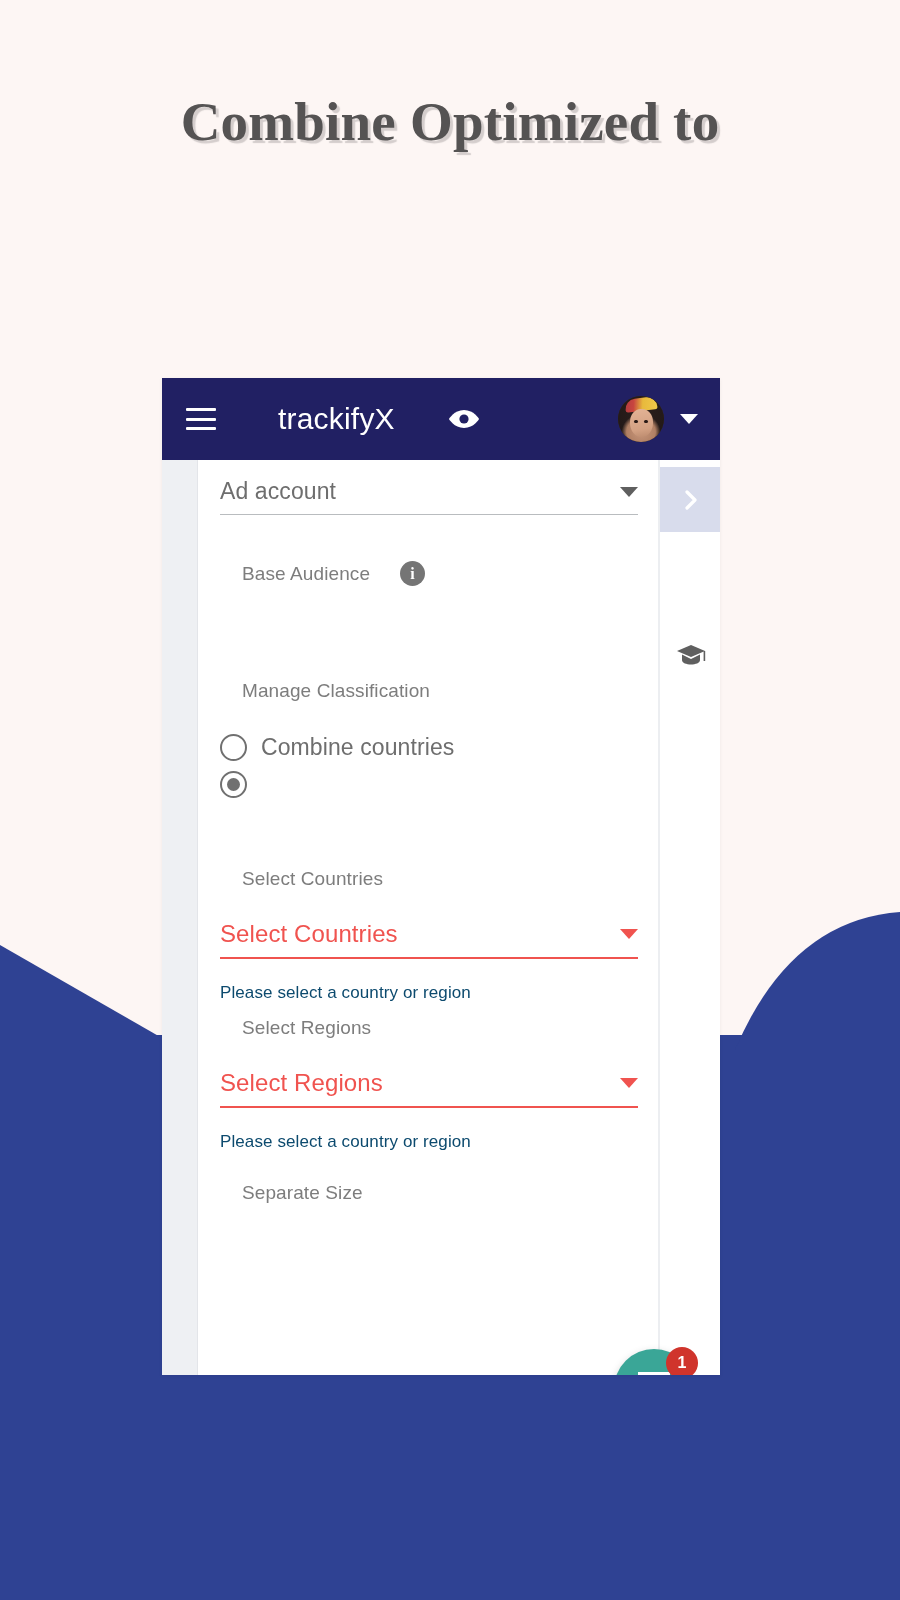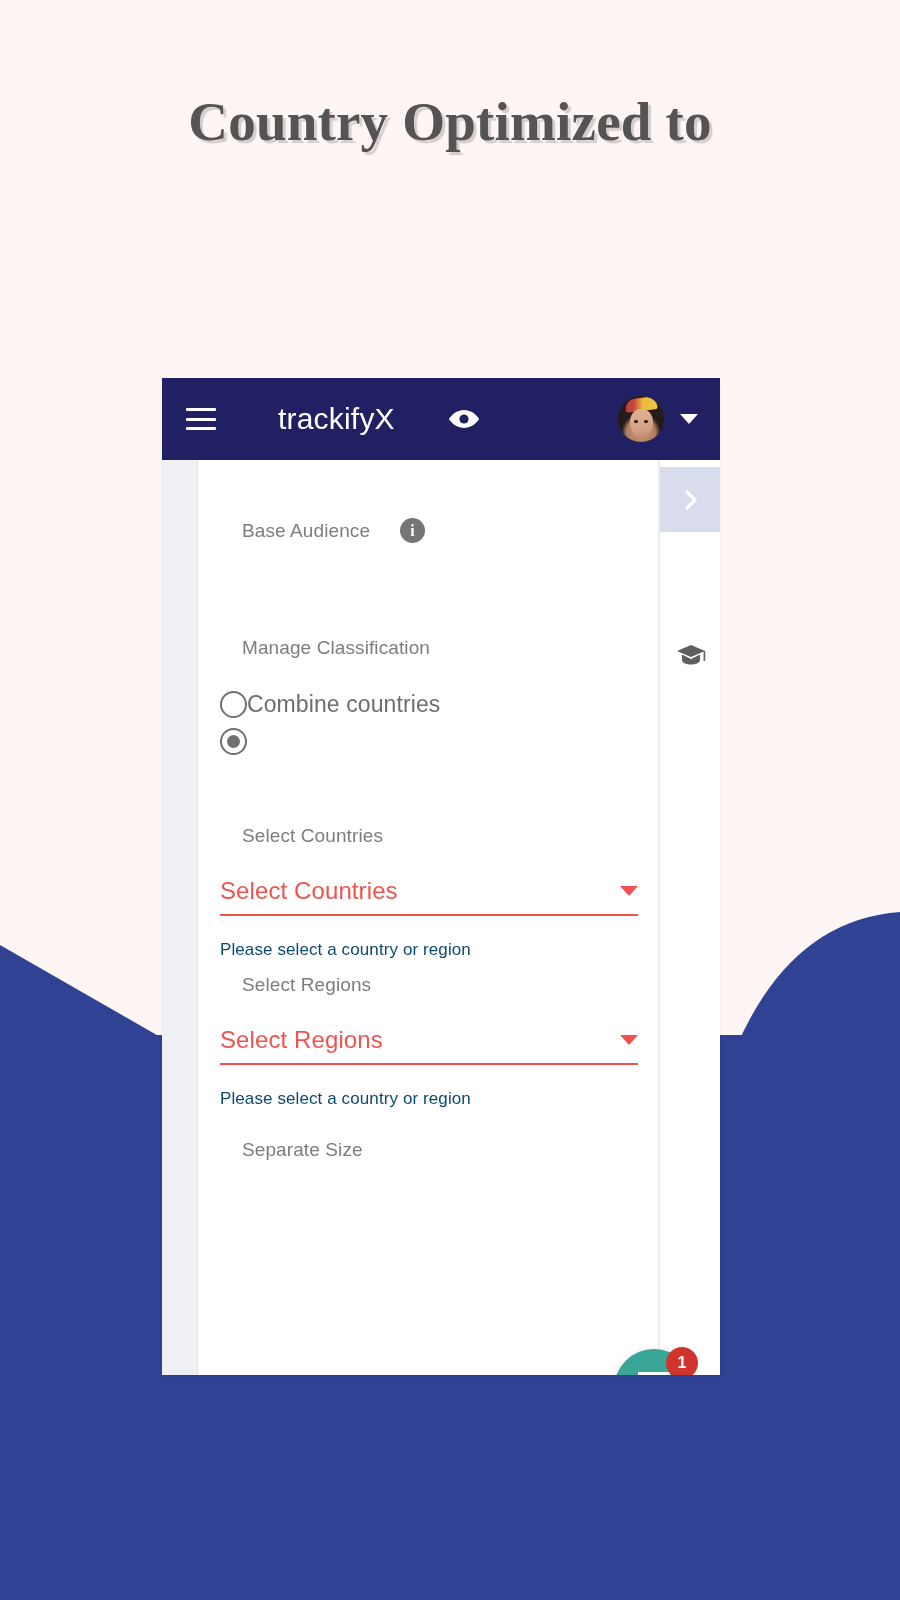--- a/index.html
+++ b/index.html
@@ -267,20 +267,21 @@
     font-family: "Liberation Serif", serif;
     line-height: 1;
     cursor: pointer;
     flex: none;
   }
 
   
   .radio-row {
     display: flex;
     align-items: center;
+    gap: 14px;
     padding: 2px 0;
     cursor: pointer;
   }
   .radio {
     width: 27px; height: 27px;
     border-radius: 50%;
     border: 2px solid #707070;
     position: relative;
     flex: none;
     box-sizing: border-box;
@@ -337,21 +338,21 @@
   <rect x="0" y="0" width="900" height="1600" fill="#fdf6f4"></rect>
 
   <rect x="0" y="1035" width="900" height="565" fill="#2f4293"></rect>
 
   <polygon points="0,945 162,1038 162,1100 0,1100" fill="#2f4293"></polygon>
 
   <path d="M 735,1050 Q 790,920 900,912 L 900,1060 L 735,1060 Z" fill="#2f4293"></path>
 </svg>
 
 <div class="hero">
-  <div class="hero-line">Country Optimized to</div>
+  <div class="hero-line">Combine Optimized to</div>
 </div>
 
 <div class="device">
 
   <div class="appbar">
     <div class="hamburger">
       <span></span>
         <span></span>
         <span></span>
     </div>
@@ -388,20 +389,24 @@
           <path d="M6 12.5 L6 18 C6 21 10.5 22.5 15 22.5 C19.5 22.5 24 21 24 18 L24 12.5 L15 17 Z" fill="#5f5f5f"></path>
           <rect x="27.6" y="9" width="1.6" height="10" fill="#5f5f5f"></rect>
         </svg>
       </div>
     </div>
 
     <div class="form-card">
       <div class="form-inner">
 
         <div style="height:12px"></div>
+        <div class="field">
+          <span class="field-text">Ad account</span>
+          <span class="caret"></span>
+        </div>
 
         <div style="height:46px"></div>
         <div style="display:flex;align-items:center;gap:30px;padding-left:22px">
           <span class="sublabel" style="padding-left:0">Base Audience</span>
           <span class="info-icon">i</span>
         </div>
 
         <div style="height:44px"></div>
 
         <div style="height:50px"></div>

